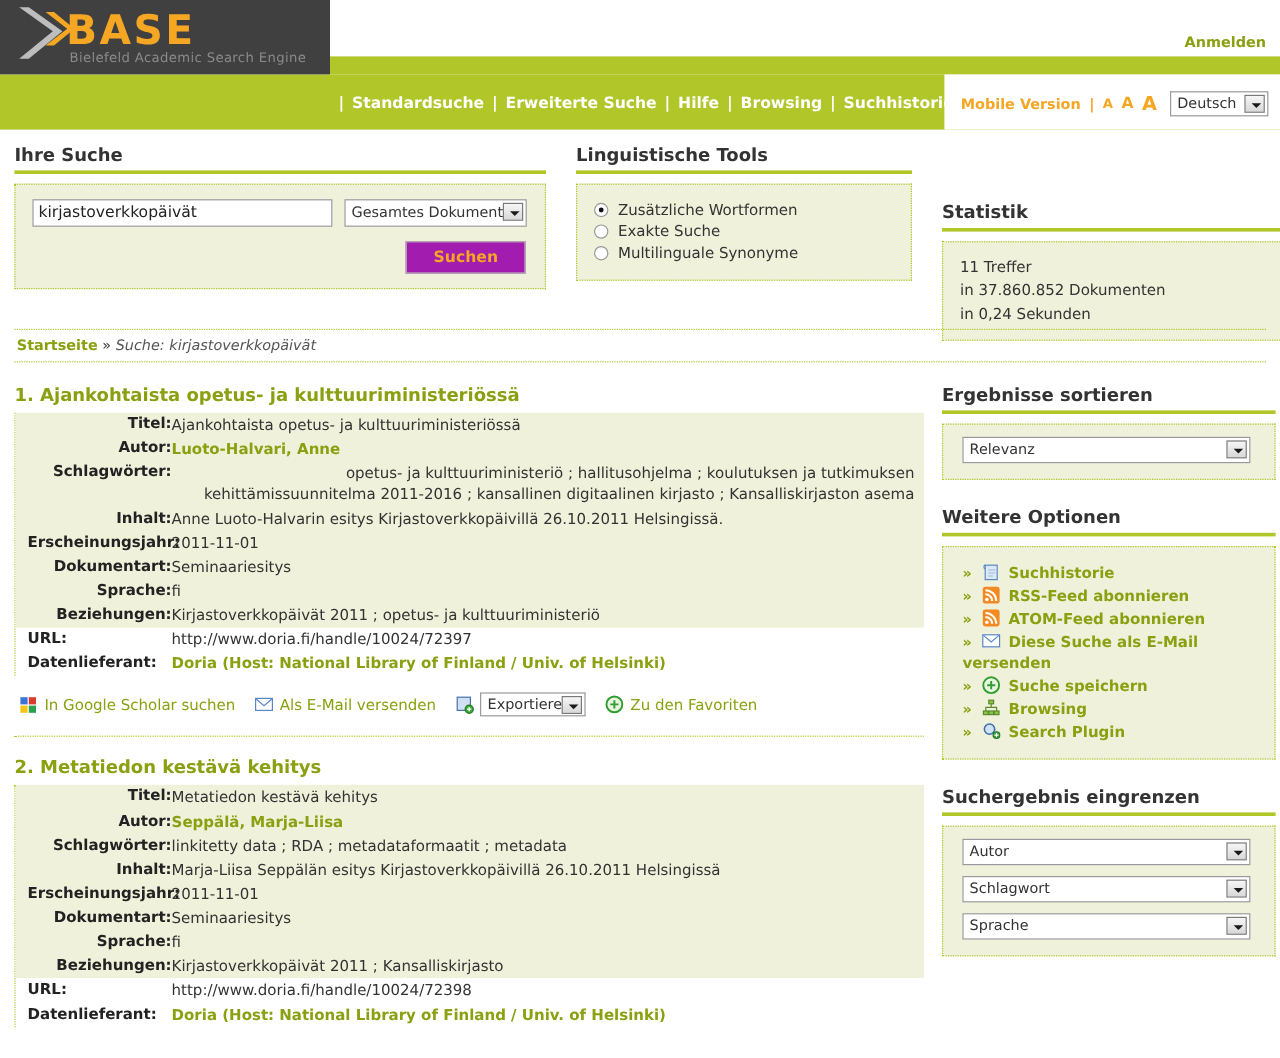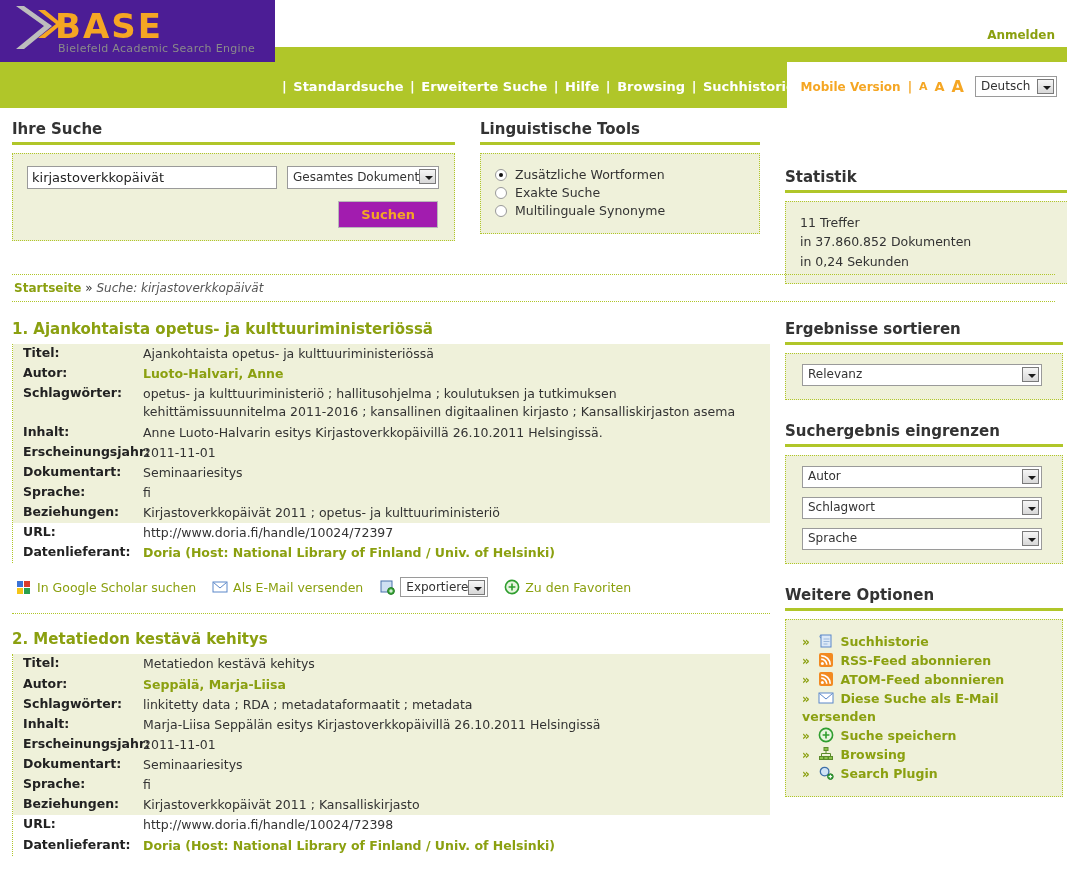--- a/index.html
+++ b/index.html
@@ -23,21 +23,21 @@
   .navbar {
     position: absolute; left: 0; top: 62px;
     width: 1067px; height: 46px; background: #b0c629;
   }
   .navbar-white-right {
     position: absolute; right: 0; top: 0;
     width: 280px; height: 46px; background: #ffffff;
   }
   .logo-wrap {
     position: absolute; left: 0; top: 0; width: 275px; height: 62px;
-    background: #4c1d95; z-index: 5;
+    background: #404040; z-index: 5;
   }
   .logo-mark { position:absolute; left: 12px; top: 4px; width: 52px; height: 48px; }
   .logo-base {
     position: absolute; left: 55px; top: 6px;
     font-family: "DejaVu Sans", sans-serif;
     font-size: 34px; font-weight: 700; letter-spacing: 2px;
     color: #f5a623;
   }
   .logo-sub {
     position: absolute; left: 58px; top: 42px;
@@ -145,21 +145,21 @@
   .crumb a { color:#8ba010; font-weight:700; text-decoration:none; cursor:pointer; }
   .crumb .itl { font-style: italic; color:#555; }
 
   
   .results { position: absolute; left: 12px; top: 320px; width: 758px; }
   .res-title {
     font-size: 15px; font-weight: 700; color: #8ba010; margin-bottom: 6px;
     cursor: pointer;
   }
   .res-table { border-left: 1px dotted #b0c629; width: 100%; }
-  .res-shade { background: #eff1da; }
+  .res-shade { background: #eff1da; text-align: right; }
   .res-row { display: flex; align-items: flex-start; padding: 1px 0; }
   .res-lbl {
     width: 130px; flex: none; padding-left: 10px;
     font-weight: 700; font-size: 12.5px; color: #222;
   }
   .res-val { font-size: 12.5px; color: #333; line-height: 1.45; padding-right: 8px;}
   .res-val.link { color: #8ba010; font-weight: 700; cursor:pointer; }
 
   .actions {
     display:flex; align-items:center; gap: 16px;
@@ -441,20 +441,103 @@
 
     <div class="sb-block">
       <div class="panel-h">Ergebnisse sortieren</div>
       <div class="panel-rule"></div>
       <div class="panel-box">
         <div class="sb-inner">
           <span class="sel sb-sel">
             <span>Relevanz</span>
             <span class="arrowbox"></span>
           </span>
+        </div>
+      </div>
+    </div>
+
+    <div class="sb-block">
+      <div class="panel-h">Weitere Optionen</div>
+      <div class="panel-rule"></div>
+      <div class="panel-box">
+        <div class="opt-list">
+
+          <div class="opt-row">
+            <span class="chev">»</span>
+            <svg class="ico inline-ico" viewBox="0 0 16 16">
+              <rect x="3" y="2" width="10" height="12" fill="#dce9f7" stroke="#5b87c9"></rect>
+              <path d="M3 2c-1.4 0-1.4 3 0 3" fill="none" stroke="#5b87c9"></path>
+              <path d="M5.5 6h6M5.5 8.5h6M5.5 11h4" stroke="#9bb8dd"></path>
+            </svg>
+            <span class="opt-lnk">Suchhistorie</span>
+          </div>
+
+          <div class="opt-row">
+            <span class="chev">»</span>
+            <svg class="ico inline-ico" viewBox="0 0 16 16">
+              <rect x="1" y="1" width="14" height="14" rx="2" fill="#f28a21"></rect>
+              <circle cx="4.4" cy="11.6" r="1.5" fill="#fff"></circle>
+              <path d="M3.2 7.2a5.6 5.6 0 0 1 5.6 5.6" fill="none" stroke="#fff" stroke-width="1.7"></path>
+              <path d="M3.2 3.8a9 9 0 0 1 9 9" fill="none" stroke="#fff" stroke-width="1.7"></path>
+            </svg>
+            <span class="opt-lnk">RSS-Feed abonnieren</span>
+          </div>
+
+          <div class="opt-row">
+            <span class="chev">»</span>
+            <svg class="ico inline-ico" viewBox="0 0 16 16">
+              <rect x="1" y="1" width="14" height="14" rx="2" fill="#f28a21"></rect>
+              <circle cx="4.4" cy="11.6" r="1.5" fill="#fff"></circle>
+              <path d="M3.2 7.2a5.6 5.6 0 0 1 5.6 5.6" fill="none" stroke="#fff" stroke-width="1.7"></path>
+              <path d="M3.2 3.8a9 9 0 0 1 9 9" fill="none" stroke="#fff" stroke-width="1.7"></path>
+            </svg>
+            <span class="opt-lnk">ATOM-Feed abonnieren</span>
+          </div>
+
+          <div class="opt-row">
+            <span class="chev">»</span>
+            <svg class="ico inline-ico" viewBox="0 0 16 16">
+              <rect x="1" y="3" width="14" height="10" fill="#ffffff" stroke="#5b87c9"></rect>
+              <path d="M1.5 3.5 L8 9 L14.5 3.5" fill="none" stroke="#5b87c9"></path>
+            </svg>
+            <span class="opt-lnk">Diese Suche als E-Mail versenden</span>
+          </div>
+
+          <div class="opt-row">
+            <span class="chev">»</span>
+            <svg class="ico inline-ico" viewBox="0 0 16 16">
+              <circle cx="8" cy="8" r="6.6" fill="#e8f5e0" stroke="#2f9e2f" stroke-width="1.6"></circle>
+              <path d="M8 4.6v6.8M4.6 8h6.8" stroke="#2f9e2f" stroke-width="1.6"></path>
+            </svg>
+            <span class="opt-lnk">Suche speichern</span>
+          </div>
+
+          <div class="opt-row">
+            <span class="chev">»</span>
+            <svg class="ico inline-ico" viewBox="0 0 16 16">
+              <rect x="6" y="1.5" width="4" height="3" fill="#8bc34a" stroke="#5a8a2a"></rect>
+              <rect x="1.5" y="10.5" width="4" height="3" fill="#8bc34a" stroke="#5a8a2a"></rect>
+              <rect x="6" y="10.5" width="4" height="3" fill="#8bc34a" stroke="#5a8a2a"></rect>
+              <rect x="10.5" y="10.5" width="4" height="3" fill="#8bc34a" stroke="#5a8a2a"></rect>
+              <path d="M8 4.5v3M3.5 10.5v-3h9v3" fill="none" stroke="#5a8a2a"></path>
+            </svg>
+            <span class="opt-lnk">Browsing</span>
+          </div>
+
+          <div class="opt-row">
+            <span class="chev">»</span>
+            <svg class="ico inline-ico" viewBox="0 0 16 16">
+              <circle cx="6.6" cy="6.6" r="4.3" fill="#cfe3f5" stroke="#3e6fa8" stroke-width="1.3"></circle>
+              <path d="M9.8 9.8l4 4" stroke="#3e6fa8" stroke-width="1.8"></path>
+              <circle cx="12.4" cy="11.6" r="2.8" fill="#3da93d" stroke="#227a22"></circle>
+              <path d="M12.4 9.9v3.4M10.7 11.6h3.4" stroke="#fff" stroke-width="1"></path>
+            </svg>
+            <span class="opt-lnk">Search Plugin</span>
+          </div>
+
         </div>
       </div>
     </div>
 
     <div class="sb-block">
       <div class="panel-h">Suchergebnis eingrenzen</div>
       <div class="panel-rule"></div>
       <div class="panel-box">
         <div class="sb-inner">
           <span class="sel sb-sel">
@@ -465,98 +548,15 @@
             <span>Schlagwort</span>
             <span class="arrowbox"></span>
           </span>
           <span class="sel sb-sel">
             <span>Sprache</span>
             <span class="arrowbox"></span>
           </span>
         </div>
       </div>
     </div>
-
-    <div class="sb-block">
-      <div class="panel-h">Weitere Optionen</div>
-      <div class="panel-rule"></div>
-      <div class="panel-box">
-        <div class="opt-list">
-
-          <div class="opt-row">
-            <span class="chev">»</span>
-            <svg class="ico inline-ico" viewBox="0 0 16 16">
-              <rect x="3" y="2" width="10" height="12" fill="#dce9f7" stroke="#5b87c9"></rect>
-              <path d="M3 2c-1.4 0-1.4 3 0 3" fill="none" stroke="#5b87c9"></path>
-              <path d="M5.5 6h6M5.5 8.5h6M5.5 11h4" stroke="#9bb8dd"></path>
-            </svg>
-            <span class="opt-lnk">Suchhistorie</span>
-          </div>
-
-          <div class="opt-row">
-            <span class="chev">»</span>
-            <svg class="ico inline-ico" viewBox="0 0 16 16">
-              <rect x="1" y="1" width="14" height="14" rx="2" fill="#f28a21"></rect>
-              <circle cx="4.4" cy="11.6" r="1.5" fill="#fff"></circle>
-              <path d="M3.2 7.2a5.6 5.6 0 0 1 5.6 5.6" fill="none" stroke="#fff" stroke-width="1.7"></path>
-              <path d="M3.2 3.8a9 9 0 0 1 9 9" fill="none" stroke="#fff" stroke-width="1.7"></path>
-            </svg>
-            <span class="opt-lnk">RSS-Feed abonnieren</span>
-          </div>
-
-          <div class="opt-row">
-            <span class="chev">»</span>
-            <svg class="ico inline-ico" viewBox="0 0 16 16">
-              <rect x="1" y="1" width="14" height="14" rx="2" fill="#f28a21"></rect>
-              <circle cx="4.4" cy="11.6" r="1.5" fill="#fff"></circle>
-              <path d="M3.2 7.2a5.6 5.6 0 0 1 5.6 5.6" fill="none" stroke="#fff" stroke-width="1.7"></path>
-              <path d="M3.2 3.8a9 9 0 0 1 9 9" fill="none" stroke="#fff" stroke-width="1.7"></path>
-            </svg>
-            <span class="opt-lnk">ATOM-Feed abonnieren</span>
-          </div>
-
-          <div class="opt-row">
-            <span class="chev">»</span>
-            <svg class="ico inline-ico" viewBox="0 0 16 16">
-              <rect x="1" y="3" width="14" height="10" fill="#ffffff" stroke="#5b87c9"></rect>
-              <path d="M1.5 3.5 L8 9 L14.5 3.5" fill="none" stroke="#5b87c9"></path>
-            </svg>
-            <span class="opt-lnk">Diese Suche als E-Mail versenden</span>
-          </div>
-
-          <div class="opt-row">
-            <span class="chev">»</span>
-            <svg class="ico inline-ico" viewBox="0 0 16 16">
-              <circle cx="8" cy="8" r="6.6" fill="#e8f5e0" stroke="#2f9e2f" stroke-width="1.6"></circle>
-              <path d="M8 4.6v6.8M4.6 8h6.8" stroke="#2f9e2f" stroke-width="1.6"></path>
-            </svg>
-            <span class="opt-lnk">Suche speichern</span>
-          </div>
-
-          <div class="opt-row">
-            <span class="chev">»</span>
-            <svg class="ico inline-ico" viewBox="0 0 16 16">
-              <rect x="6" y="1.5" width="4" height="3" fill="#8bc34a" stroke="#5a8a2a"></rect>
-              <rect x="1.5" y="10.5" width="4" height="3" fill="#8bc34a" stroke="#5a8a2a"></rect>
-              <rect x="6" y="10.5" width="4" height="3" fill="#8bc34a" stroke="#5a8a2a"></rect>
-              <rect x="10.5" y="10.5" width="4" height="3" fill="#8bc34a" stroke="#5a8a2a"></rect>
-              <path d="M8 4.5v3M3.5 10.5v-3h9v3" fill="none" stroke="#5a8a2a"></path>
-            </svg>
-            <span class="opt-lnk">Browsing</span>
-          </div>
-
-          <div class="opt-row">
-            <span class="chev">»</span>
-            <svg class="ico inline-ico" viewBox="0 0 16 16">
-              <circle cx="6.6" cy="6.6" r="4.3" fill="#cfe3f5" stroke="#3e6fa8" stroke-width="1.3"></circle>
-              <path d="M9.8 9.8l4 4" stroke="#3e6fa8" stroke-width="1.8"></path>
-              <circle cx="12.4" cy="11.6" r="2.8" fill="#3da93d" stroke="#227a22"></circle>
-              <path d="M12.4 9.9v3.4M10.7 11.6h3.4" stroke="#fff" stroke-width="1"></path>
-            </svg>
-            <span class="opt-lnk">Search Plugin</span>
-          </div>
-
-        </div>
-      </div>
-    </div>
   </div>
 
 </div>
 
 </body></html>

